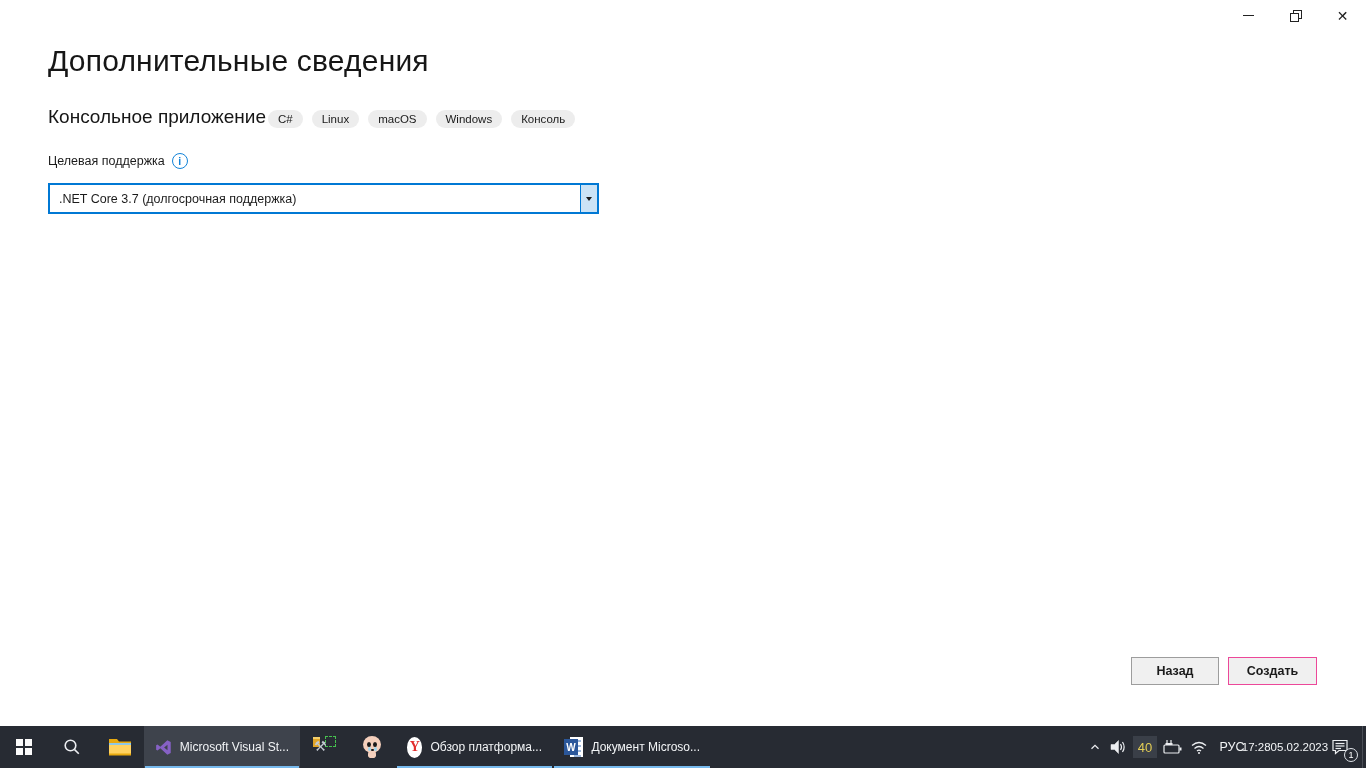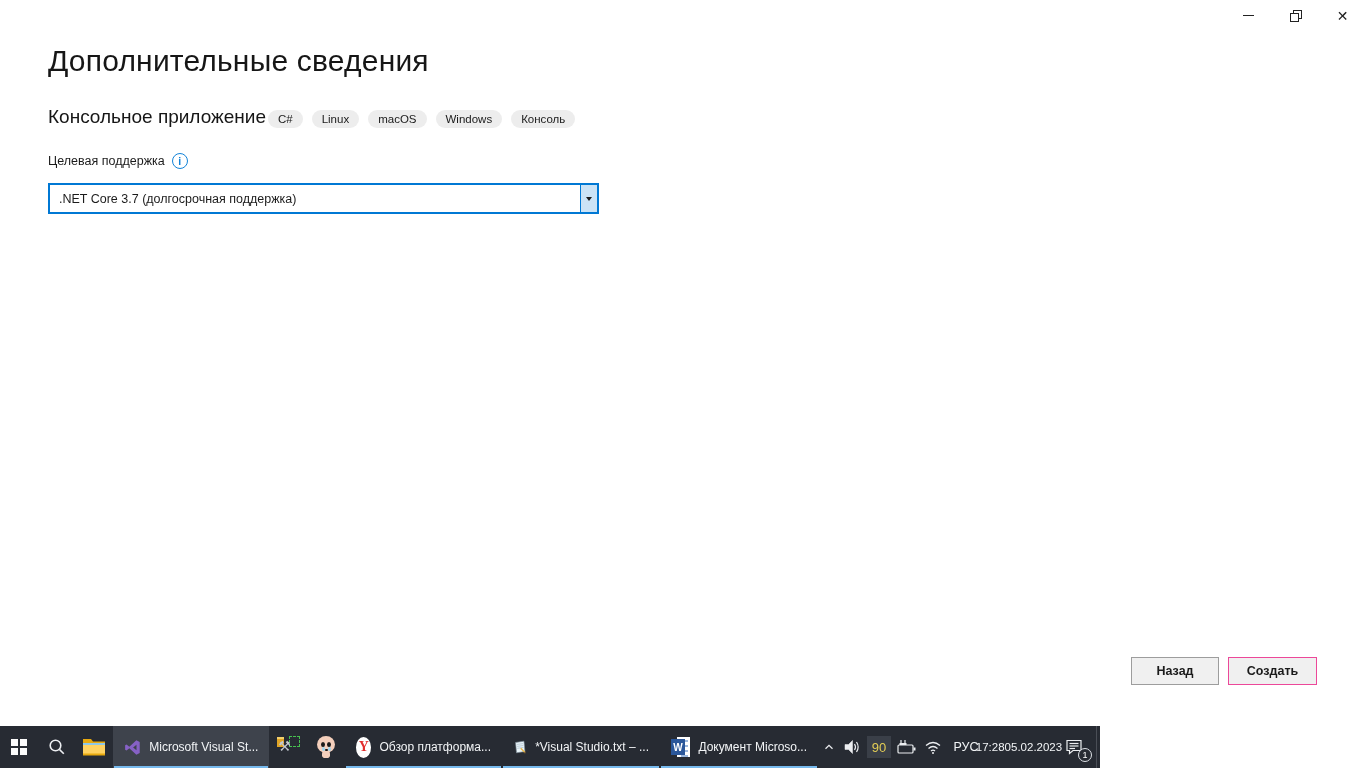--- a/index.html
+++ b/index.html
@@ -32,21 +32,21 @@
   .select-value { flex:1; font-size:12.5px; color:#1b1b1b; display:flex; align-items:center; padding-left:9px; white-space:nowrap; overflow:hidden; }
   .select-arrow-btn { width:17px; background:#cbe3f6; border-left:1px solid #0078d4; display:flex; align-items:center; justify-content:center; }
   .caret-down { width:0; height:0; border-left:3.5px solid transparent; border-right:3.5px solid transparent; border-top:4.5px solid #1b1b1b; }
 
   .btn { position:absolute; height:28px; background:#f0f0f0; font-size:12.5px; color:#1b1b1b;
          display:flex; align-items:center; justify-content:center; font-family:"Liberation Sans",sans-serif;font-weight:bold; }
   .btn-back { left:1131px; top:657px; width:88px; border:1px solid #9d9d9d; }
   .btn-create { left:1228px; top:657px; width:89px; border:1px solid #ec4899; }
 
   
-  .taskbar { position:absolute; left:0; bottom:0; width:1100px; height:42px; background:#272b33;
+  .taskbar { position:absolute; left:0; bottom:0; width:1366px; height:42px; background:#272b33;
              display:flex; align-items:stretch; color:#eceef1; }
   .tb-btn { width:48px; display:flex; align-items:center; justify-content:center; }
   .task { position:relative; display:flex; align-items:center; gap:8px; padding:0 11px; }
   .task.icon-only { width:48px; justify-content:center; padding:0; }
   .task-label { font-size:12px; color:#f2f4f6; white-space:nowrap; }
   .task.active { background:#3e434c; }
   .underline { position:absolute; left:1px; right:1px; bottom:0; height:2px; background:#76b9ed; }
 
   .start-logo { display:grid; grid-template-columns:7px 7px; grid-template-rows:7px 7px; gap:2px; }
   .start-logo span { background:#fbfbfb; }
@@ -192,32 +192,20 @@
   </div>
 
   <div class="task yandex-task">
     <span class="yandex-circle">
         <b>Y</b>
       </span>
     <span class="task-label">Обзор платформа...</span>
     <span class="underline"></span>
   </div>
 
-  <div class="task notepad-task">
-    <svg width="22" height="22" viewBox="0 0 22 22">
-      <polygon points="4,4 17,2 18.5,18 5.5,20" fill="#eaf5fb" stroke="#7d8d98" stroke-width="1"></polygon>
-      <line x1="6" y1="7" x2="15.5" y2="5.8" stroke="#9fb4c0" stroke-width="1"></line>
-      <line x1="6.3" y1="10" x2="16" y2="8.8" stroke="#9fb4c0" stroke-width="1"></line>
-      <line x1="6.6" y1="13" x2="16.3" y2="11.8" stroke="#9fb4c0" stroke-width="1"></line>
-      <line x1="12" y1="13" x2="19" y2="20" stroke="#e8b84a" stroke-width="2.4"></line>
-      <line x1="18" y1="19" x2="19.6" y2="20.6" stroke="#5a4632" stroke-width="2.4"></line>
-    </svg>
-    <span class="task-label">*Visual Studio.txt – ...</span>
-    <span class="underline"></span>
-  </div>
 
   <div class="task word-task">
     <span class="word-icon">
       <span class="page">
           <i></i>
           <i></i>
           <i></i>
           <i></i>
         </span>
       <span class="wbox">W</span>
@@ -233,21 +221,21 @@
       </svg>
     </div>
     <div class="tray-item w26">
       <svg width="18" height="16" viewBox="0 0 18 16" fill="#eceef1" stroke="#eceef1">
         <polygon points="1,5.5 4.5,5.5 8.5,1.5 8.5,14.5 4.5,10.5 1,10.5" stroke-width="0.5"></polygon>
         <path d="M10.5 5 Q12.5 8 10.5 11" fill="none" stroke-width="1.2"></path>
         <path d="M12.5 3 Q15.8 8 12.5 13" fill="none" stroke-width="1.2"></path>
       </svg>
     </div>
     <div class="tray-item sixty">
-      <span>90</span>
+      <span>40</span>
     </div>
     <div class="tray-item w28">
       <svg width="22" height="16" viewBox="0 0 22 16" fill="none" stroke="#eceef1">
         <rect x="3" y="6" width="15" height="8" rx="1" stroke-width="1.2"></rect>
         <rect x="18.5" y="8.5" width="2" height="3" fill="#eceef1" stroke="none"></rect>
         <line x1="6" y1="1" x2="6" y2="4" stroke-width="1.2"></line>
         <line x1="10" y1="1" x2="10" y2="4" stroke-width="1.2"></line>
         <path d="M4.5 4 h7 v2 h-7 Z" fill="#eceef1" stroke="none"></path>
       </svg>
     </div>

